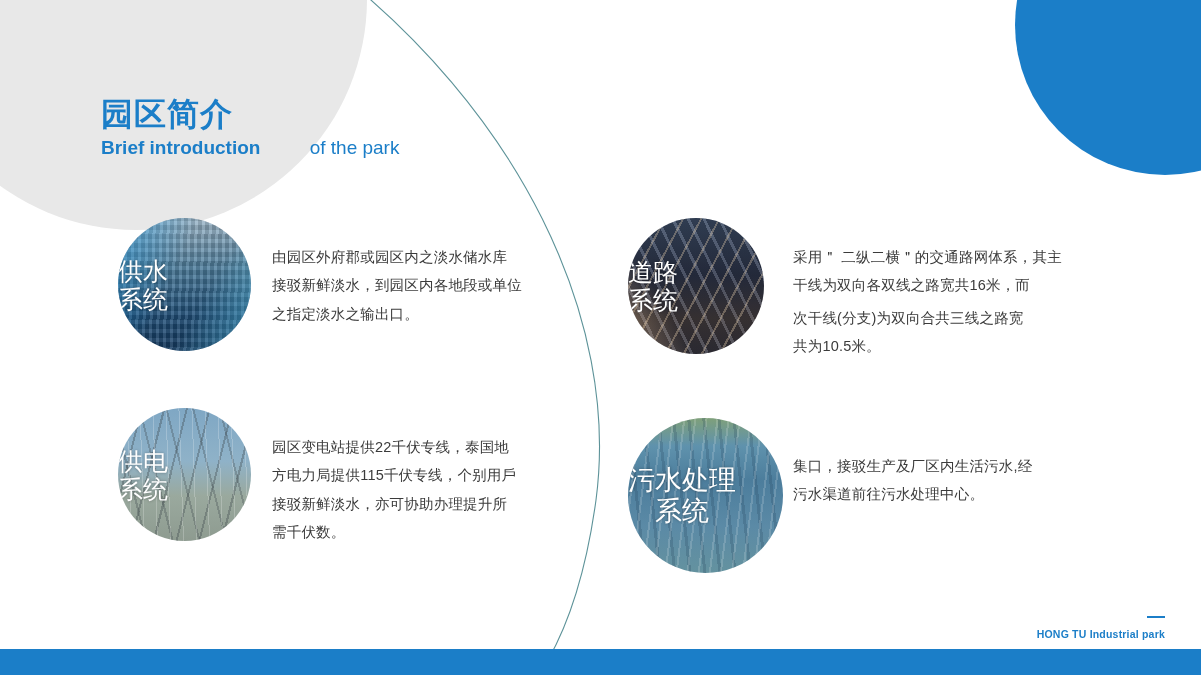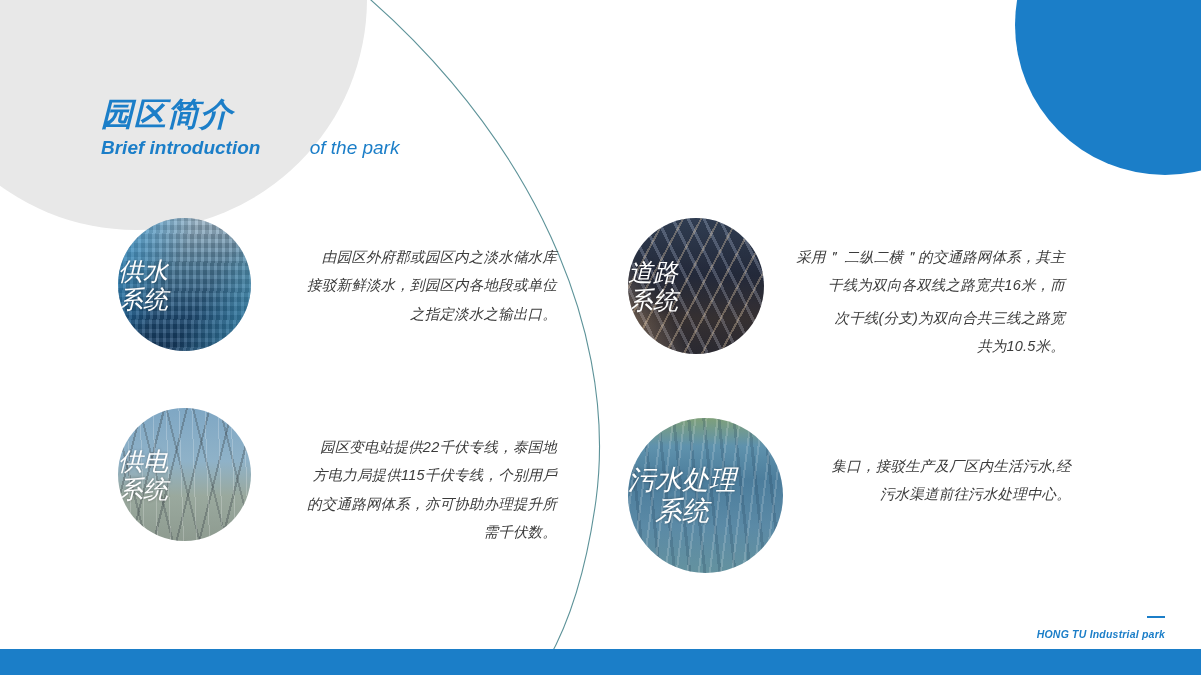--- a/index.html
+++ b/index.html
@@ -9,21 +9,20 @@
   }
   body {
     font-family: "Liberation Sans", "DejaVu Sans", sans-serif;
   }
   #slide {
     position: relative;
     width: 1201px;
     height: 675px;
     overflow: hidden;
     background: #ffffff;
-    font-style: italic;
   }
 
   
   .gray-circle {
     position: absolute;
     left: -95px;
     top: -232px;
     width: 462px;
     height: 462px;
     border-radius: 50%;
@@ -138,21 +137,21 @@
       linear-gradient(180deg, #7fa07a 0%, #5f92ad 18%, #4c7d9c 40%, #5b8aa6 70%, #64929f 100%);
   }
 
   .body-text {
     position: absolute;
     color: #3b3b3b;
     font-size: 14.5px;
     line-height: 1.95;
     letter-spacing: .2px;
   }
-  .body-text p { margin: 0; text-align: right; }
+  .body-text p { margin: 0; }
 
   
   .footer {
     position: absolute;
     right: 36px;
     bottom: 33px;
     text-align: right;
   }
   .footer-dash {
     display: block;
@@ -206,21 +205,21 @@
     <div class="badge" style="left:118px; top:408px; width:133px; height:133px;">
       <div class="photo photo-power"></div>
       <div class="badge-label" style="font-size:25px;">
         <span class="l1">供电</span>
         <span class="l2">系统</span>
       </div>
     </div>
     <div class="body-text" style="left:272px; top:433px; width:285px;">
       <p>园区变电站提供22千伏专线，泰国地</p>
       <p>方电力局提供115千伏专线，个别用戶</p>
-      <p>的交通路网体系，亦可协助办理提升所</p>
+      <p>接驳新鲜淡水，亦可协助办理提升所</p>
       <p>需千伏数。</p>
     </div>
   </div>
 
   <div class="item">
     <div class="badge" style="left:628px; top:218px; width:136px; height:136px;">
       <div class="photo photo-road"></div>
       <div class="badge-label" style="font-size:25px;">
         <span class="l1">道路</span>
         <span class="l2">系统</span>

